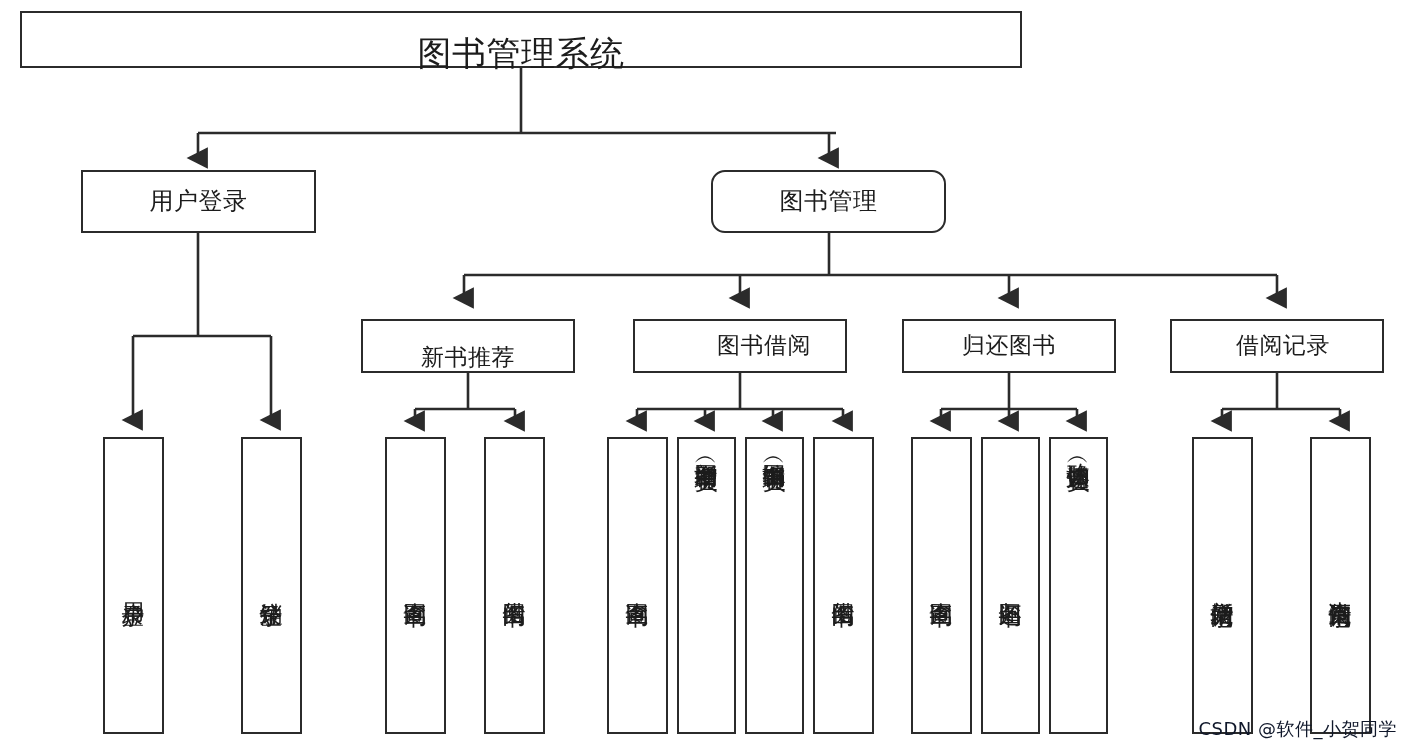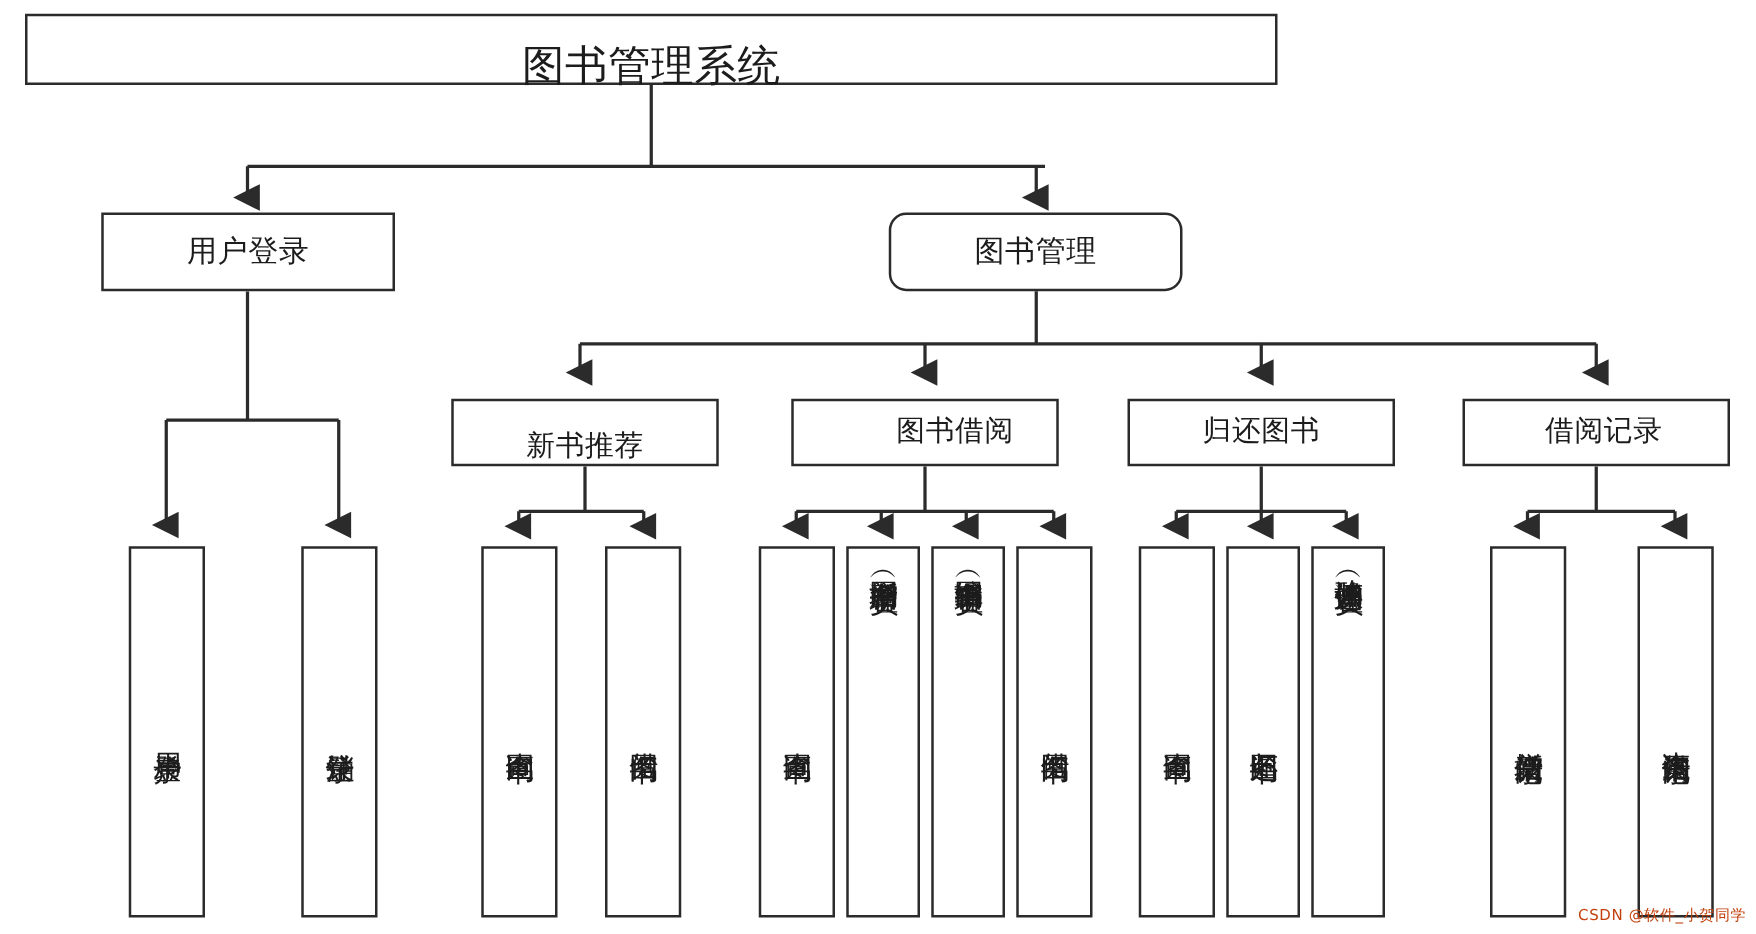--- a/index.html
+++ b/index.html
@@ -59,22 +59,22 @@
     white-space: nowrap;
   }
   .node-leaf.short-leaf {
     align-items: center;
     padding-top: 0;
   }
   .watermark {
     position: absolute;
     right: 8px;
     bottom: 6px;
-    font-size: 12px;
-    color: #c2410c;
+    font-size: 18px;
+    color: #0f172a;
     z-index: 6;
     white-space: nowrap;
     letter-spacing: 0.5px;
   }
 </style>
 </head>
 <body>
 
 <div id="diagram-root">
 

